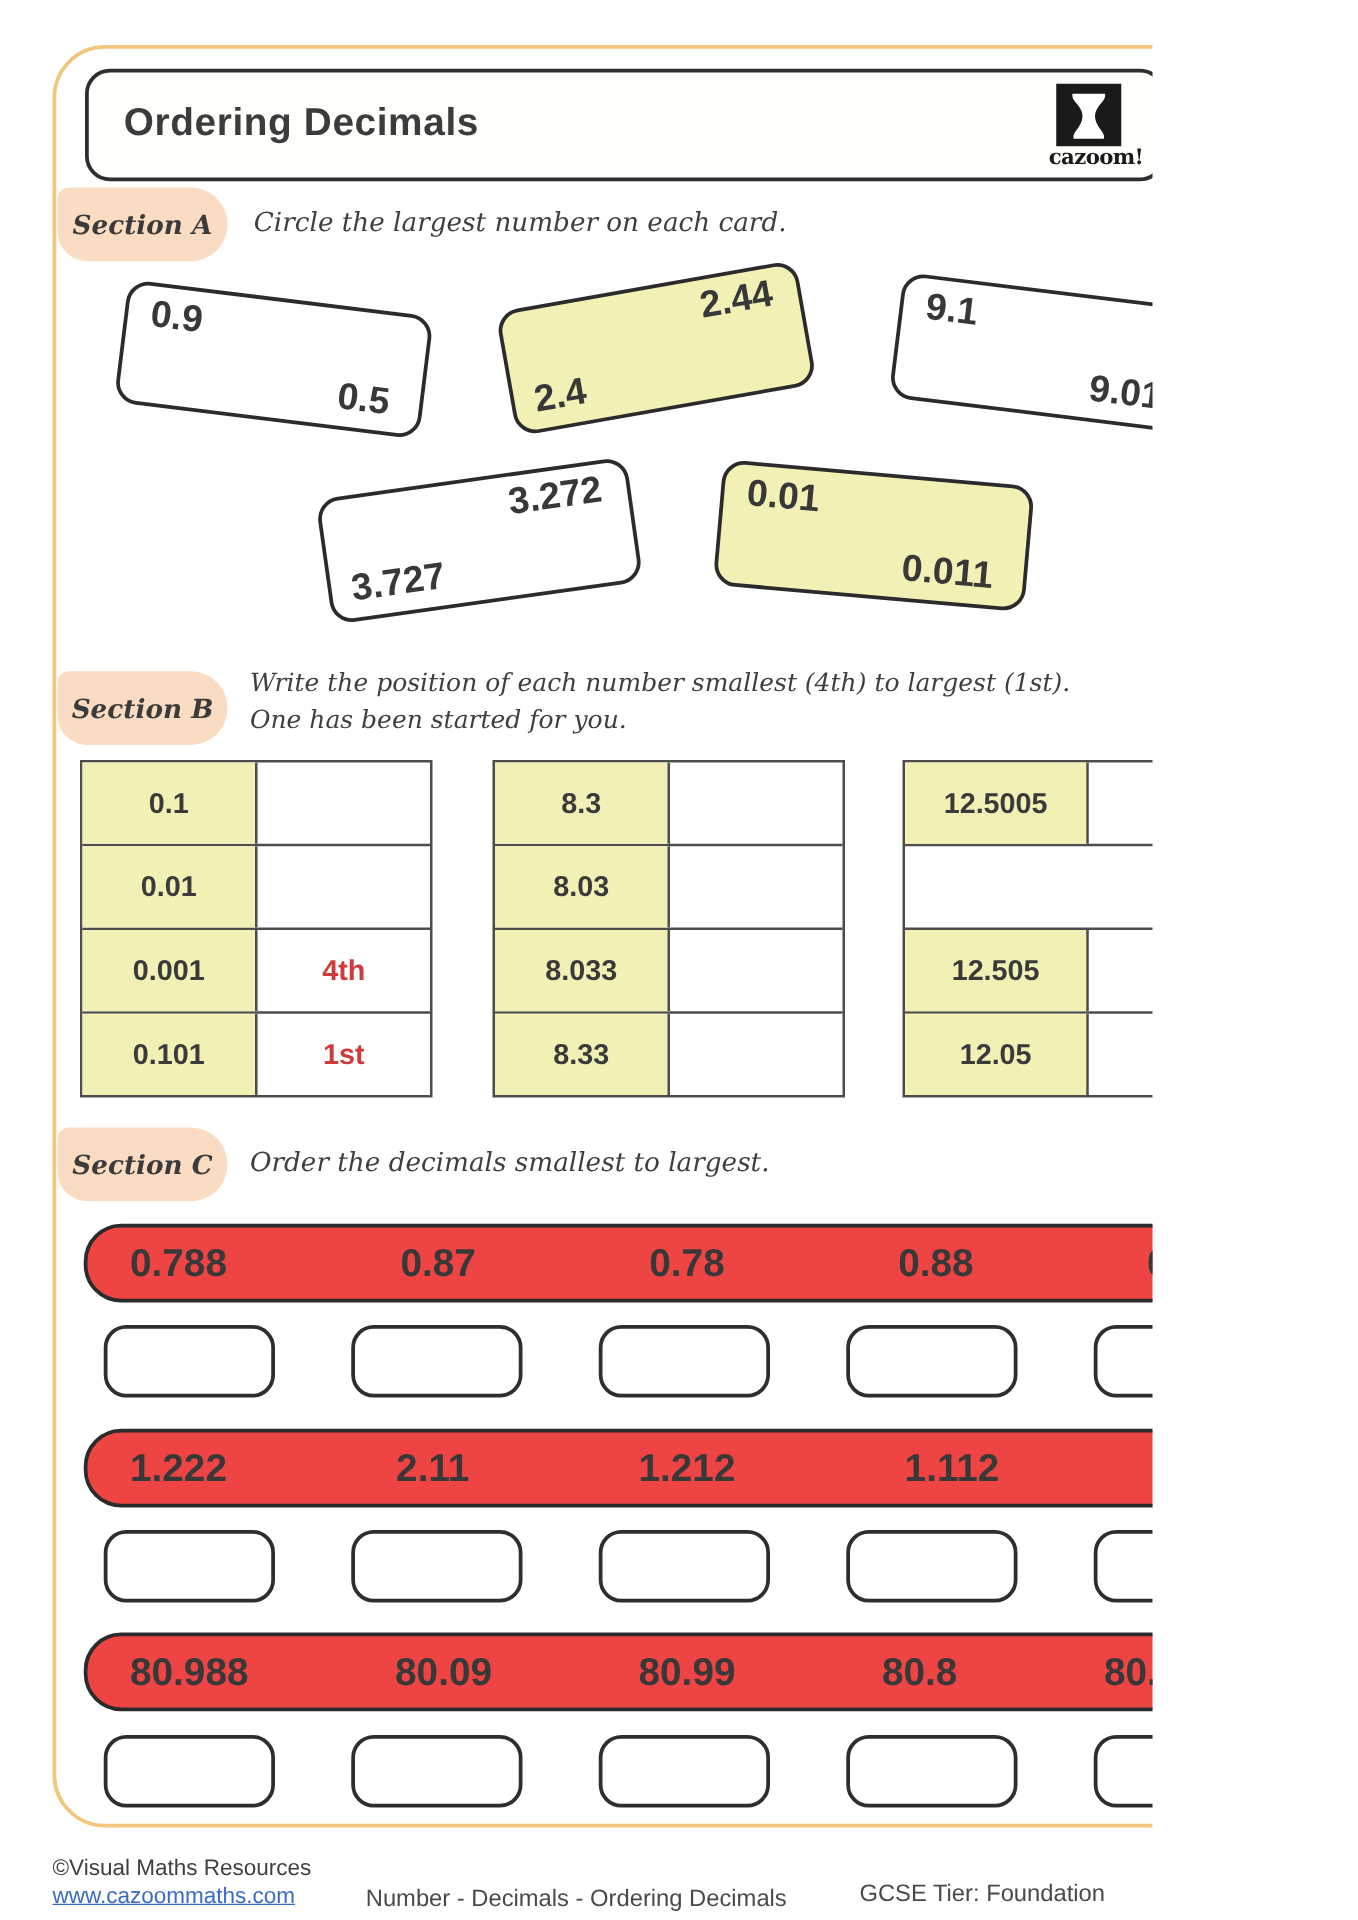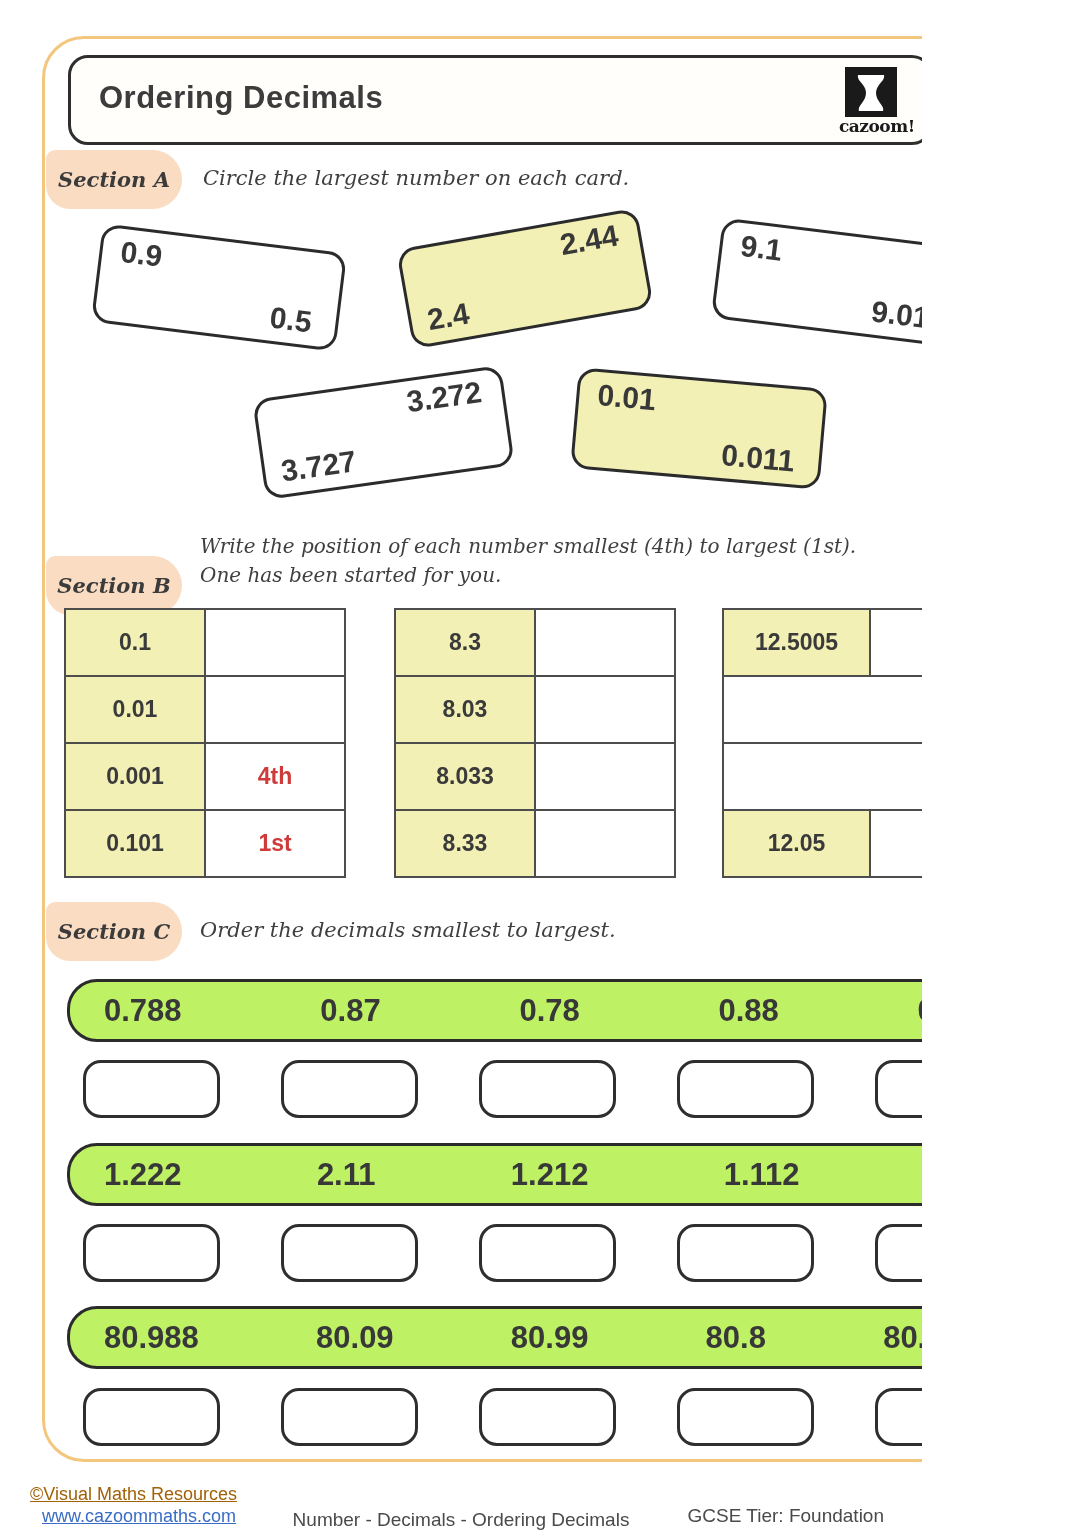--- a/index.html
+++ b/index.html
@@ -45,29 +45,29 @@
   .btable .brow{display:flex;height:65px;border-bottom:2px solid #4d4d4d;}
   .btable .brow:last-child{border-bottom:none;}
   .bcell{display:flex;align-items:center;justify-content:center;font-size:23px;font-weight:bold;color:#3a3a3a;}
   .bval{background:#f2f0b5;border-right:2px solid #4d4d4d;}
   .t1{left:64px;}  .t1 .bval,.t1 .bans{width:138px;}
   .t2{left:394px;} .t2 .bval,.t2 .bans{width:138px;}
   .t3{left:722px;} .t3 .bval,.t3 .bans{width:145px;}
   .red{color:#cf3a3a;}
 
   
-  .strip{position:absolute;left:67px;width:948px;height:63px;background:#bef264;
+  .strip{position:absolute;left:67px;width:948px;height:63px;background:#ef4444;
          border:3.5px solid #2b2b2b;border-radius:30px;display:flex;align-items:center;
          justify-content:space-between;padding:0 34px;box-sizing:border-box;}
   .strip span{font-size:31px;font-weight:bold;color:#383838;}
   .boxrow{position:absolute;left:83px;width:929px;display:flex;justify-content:space-between;}
   .abox{width:137px;height:58px;background:#fff;border:3px solid #2e2e2e;border-radius:18px;box-sizing:border-box;}
 
   
-  .foot-copy{position:absolute;left:30px;top:1484px;font-size:18px;color:#a16207;text-decoration:underline;}
+  .foot-copy{position:absolute;left:42px;top:1484px;font-size:18px;color:#404040;}
   .foot-link{position:absolute;left:42px;top:1506px;font-size:18px;color:#3a6cc4;text-decoration:underline;}
   .foot-cat{position:absolute;left:0;right:0;top:1509px;text-align:center;font-size:19px;color:#4a4a4a;}
   .foot-tier{position:absolute;right:38px;top:1505px;font-size:19px;color:#4a4a4a;}
 </style>
 </head>
 <body>
 
 <div class="sheet">
   <div class="frame"></div>
 
@@ -127,21 +127,21 @@
   </div>
   <div class="card card4">
     <span class="p-bl">3.727</span>
     <span class="p-tr">3.272</span>
   </div>
   <div class="card card5 hl">
     <span class="p-tl">0.01</span>
     <span class="p-br">0.011</span>
   </div>
 
-  <div class="badge" style="top:556px;">
+  <div class="badge" style="top:537px;">
     <span>Section B</span>
   </div>
   <div class="instr" style="left:200px;top:534px;font-size:20px;">Write the position of each number smallest (4th) to largest (1st).</div>
   <div class="instr" style="left:200px;top:563px;font-size:20px;">One has been started for you.</div>
 
   <div class="btable t1">
     <div class="brow">
       <div class="bcell bval">0.1</div>
       <div class="bcell bans"></div>
     </div>
@@ -180,20 +180,21 @@
 
   <div class="btable t3">
     <div class="brow">
       <div class="bcell bval">12.5005</div>
       <div class="bcell bans"></div>
     </div>
     <div class="brow">
       <div class="bcell bans"></div>
     </div>
     <div class="brow">
+      <div class="bcell bval">12.505</div>
       <div class="bcell bans"></div>
     </div>
     <div class="brow">
       <div class="bcell bval">12.05</div>
       <div class="bcell bans"></div>
     </div>
   </div>
 
   <div class="badge" style="top:902px;">
     <span>Section C</span>

